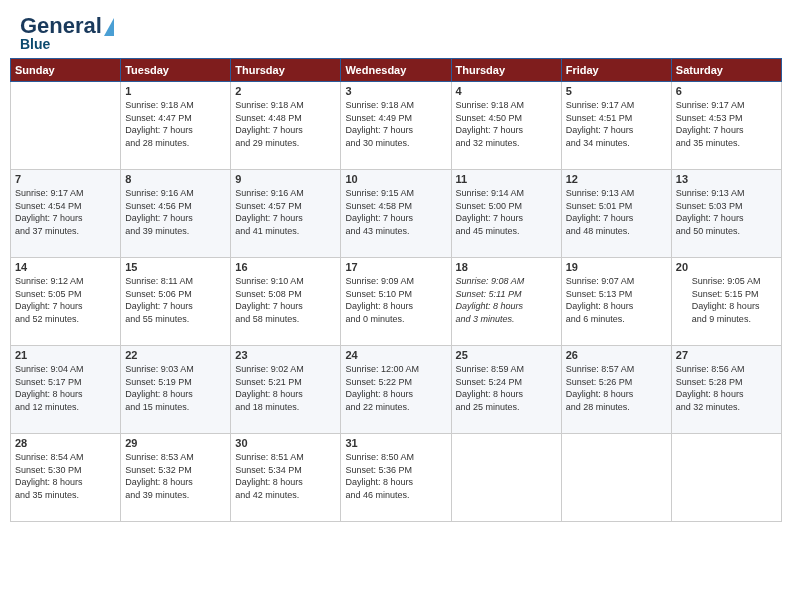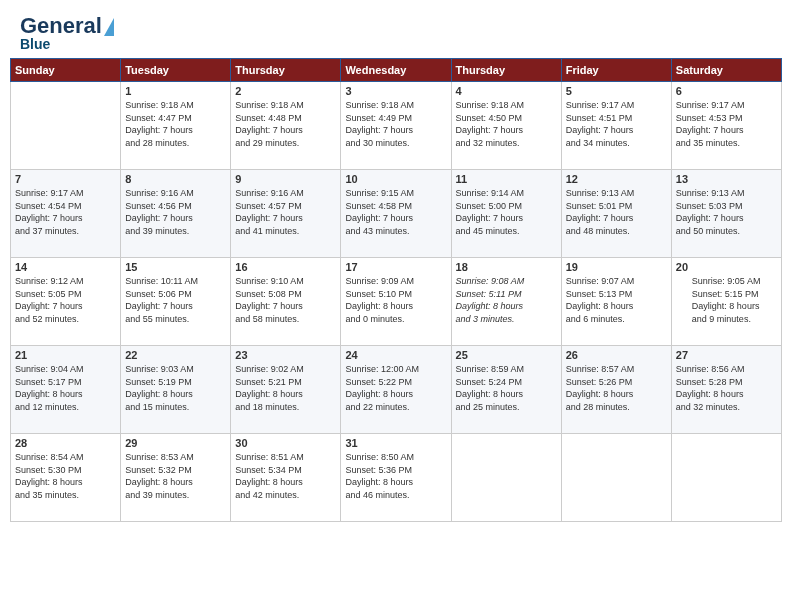--- a/index.html
+++ b/index.html
@@ -244,21 +244,21 @@
           <tr>
             <td>
               <span class="day-num">14</span>
               <div class="cell-text" style="white-space: pre-line;">Sunrise: 9:12 AM
 Sunset: 5:05 PM
 Daylight: 7 hours
 and 52 minutes.</div>
             </td>
             <td>
               <span class="day-num">15</span>
-              <div class="cell-text" style="white-space: pre-line;">Sunrise: 10:11 AM
+              <div class="cell-text" style="white-space: pre-line;">Sunrise: 8:11 AM
 Sunset: 5:06 PM
 Daylight: 7 hours
 and 55 minutes.</div>
             </td>
             <td>
               <span class="day-num">16</span>
               <div class="cell-text" style="white-space: pre-line;">Sunrise: 9:10 AM
 Sunset: 5:08 PM
 Daylight: 7 hours
 and 58 minutes.</div>

